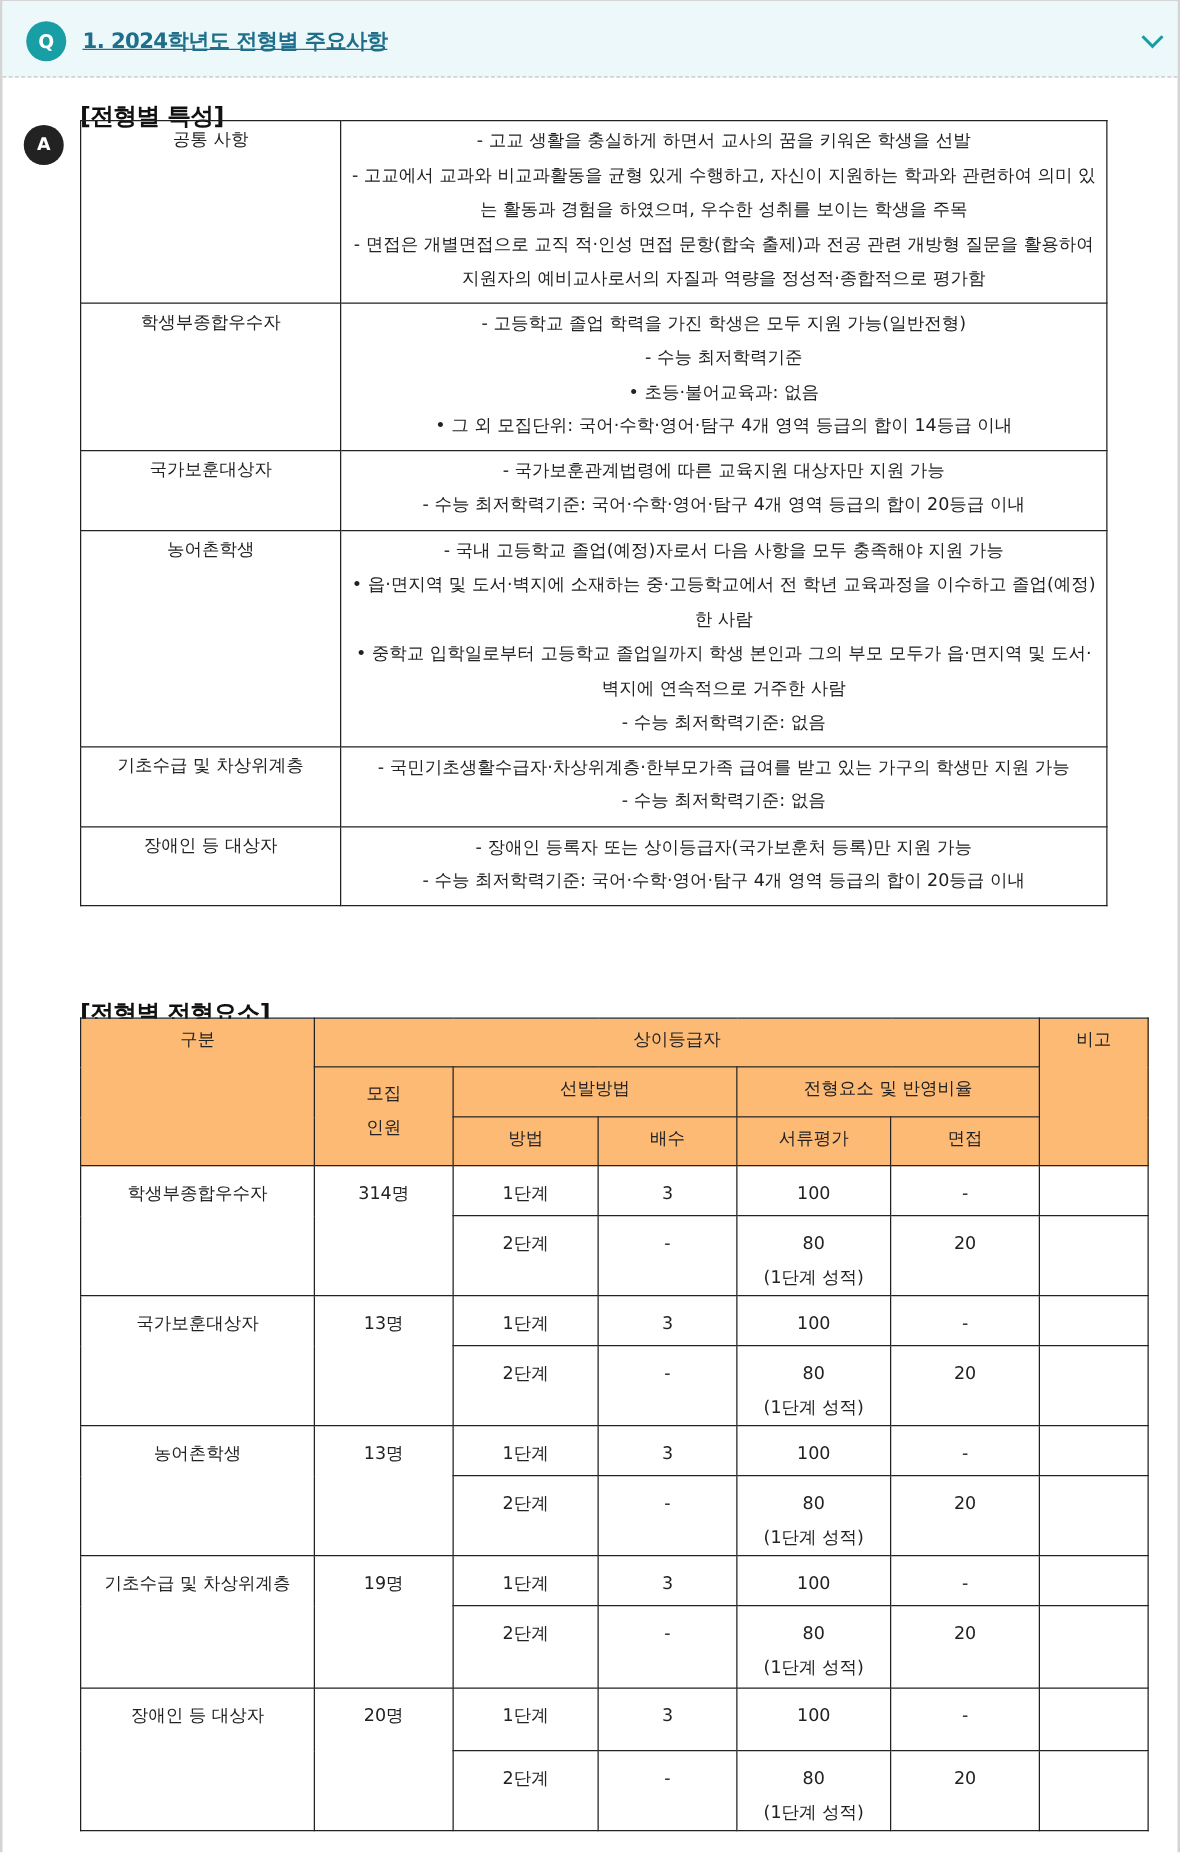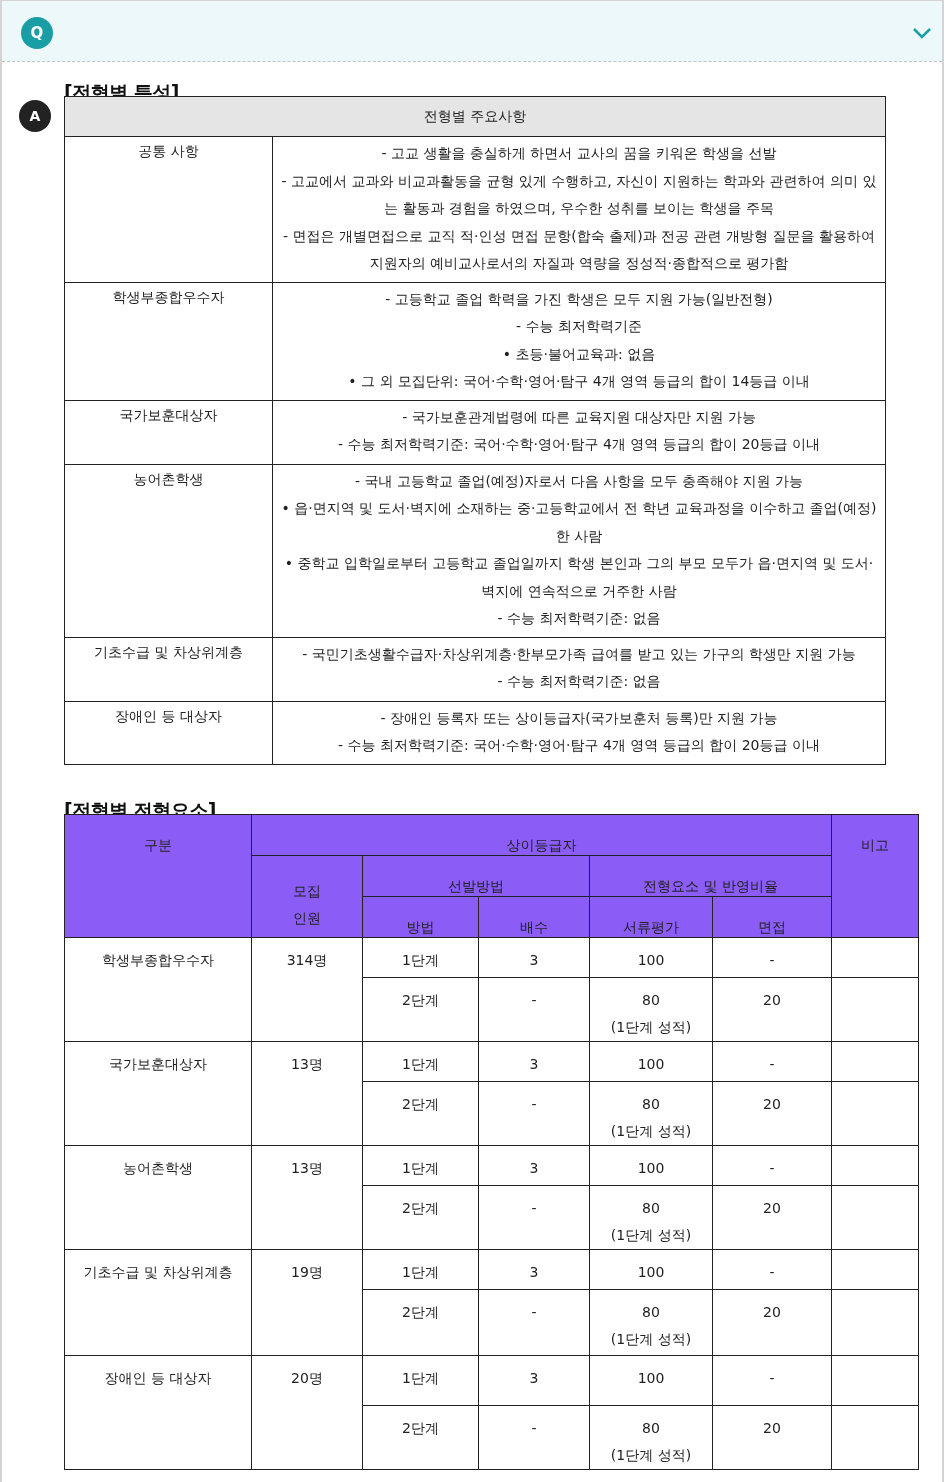--- a/index.html
+++ b/index.html
@@ -21,52 +21,50 @@
   .sec-title { position: absolute; left: 64px; font-size: 19px; font-weight: bold; color: #111; letter-spacing: -0.5px; margin-top: 12px; }
 
   table { border-collapse: collapse; position: absolute; table-layout: fixed; font-size: 14px; color: #222; }
   td, th { border: 1px solid #222; font-weight: normal; }
   .t1 { left: 64px; top: 96px; width: 821px; }
   .t1 th { background: #e5e5e5; height: 40px; text-align: center; vertical-align: middle; }
   .t1 td.lab { text-align: center; vertical-align: top; padding-top: 6px; }
   .t1 td.cnt { vertical-align: top; padding: 3px 8px 4px 8px; line-height: 27.5px; text-align: center; }
 
   .t2 { left: 64px; top: 814px; width: 854px; }
-  .t2 th { background: #8b5cf6; text-align: center; vertical-align: top; padding-top: 22px; }
+  .t2 th { background: #fdba74; text-align: center; vertical-align: top; padding-top: 8px; }
   .t2 td { text-align: center; vertical-align: top; padding-top: 9px; line-height: 27px; }
   .t2 tr.h1 { height: 39px; }
   .t2 tr.h2 { height: 40px; }
   .t2 tr.h3 { height: 39px; font-family: Liberation Mono, monospace; }
   .t2 th.two { line-height: 27px; }
 </style>
 </head>
 <body>
 
 <div class="frame"></div>
 
 <div class="q-bar">
   <div class="q-badge">Q</div>
+  <div class="q-title">1. 2024학년도 전형별 주요사항</div>
   <svg class="chevron" viewBox="0 0 24 20">
     <polyline points="4,6 12,14 20,6" fill="none" stroke="#1a9ea6" stroke-width="2.5"></polyline>
   </svg>
 </div>
 
 <div class="a-badge">A</div>
 
 <div class="sec-title" style="top:68px;">[전형별 특성]</div>
 
 <table class="t1">
   <colgroup>
       <col style="width:208px">
       <col style="width:613px">
     </colgroup>
   <tbody>
-      <tr>
-    <th colspan="2">전형별 주요사항</th>
-  </tr>
   <tr style="height:145px">
     <td class="lab">공통 사항</td>
     <td class="cnt">
       <div>- 고교 생활을 충실하게 하면서 교사의 꿈을 키워온 학생을 선발</div>
       <div>- 고교에서 교과와 비교과활동을 균형 있게 수행하고, 자신이 지원하는 학과와 관련하여 의미 있는 활동과 경험을 하였으며, 우수한 성취를 보이는 학생을 주목</div>
       <div>- 면접은 개별면접으로 교직 적·인성 면접 문항(합숙 출제)과 전공 관련 개방형 질문을 활용하여 지원자의 예비교사로서의 자질과 역량을 정성적·종합적으로 평가함</div>
     </td>
   </tr>
   <tr style="height:116px">
     <td class="lab">학생부종합우수자</td>

